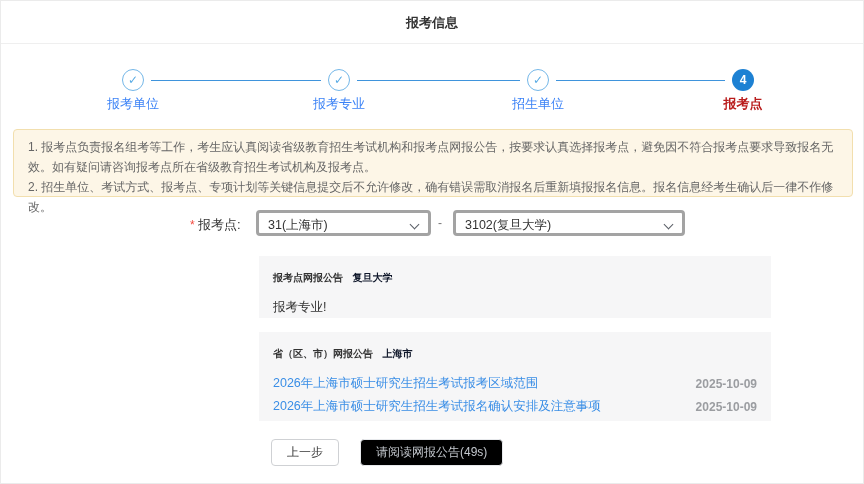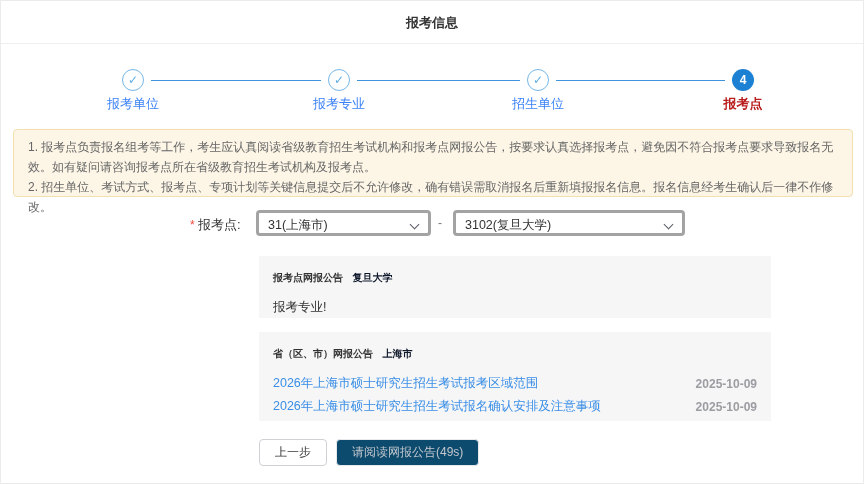--- a/index.html
+++ b/index.html
@@ -85,23 +85,24 @@
   .ann-link {
     font-size: 12.5px; color: #3a8ee6; text-decoration: none; cursor: pointer;
   }
   .ann-date { font-size: 12px; color: #9b9da1; font-weight: bold; }
   
   .actions { position: absolute; left: 258px; top: 438px; display: flex; gap: 9px; }
   .btn {
     height: 27px; padding: 0 15px; font-size: 12px; border-radius: 4px;
     background: #fff; border: 1px solid #cfd1d4; color: #333; cursor: pointer;
     font-family: inherit;
+    margin-left: 12px;
   }
   .btn[disabled] {
-    border-color: #e7e9ec; color: #c3c7cd; background: #0c4a6e; cursor: not-allowed;
+    border-color: #e7e9ec; color: #c3c7cd; background: #000000; cursor: not-allowed;
   }
 </style>
 </head>
 <body>
 
 <div class="page">
 
   <div class="hdr">报考信息</div>
 
   <div>

